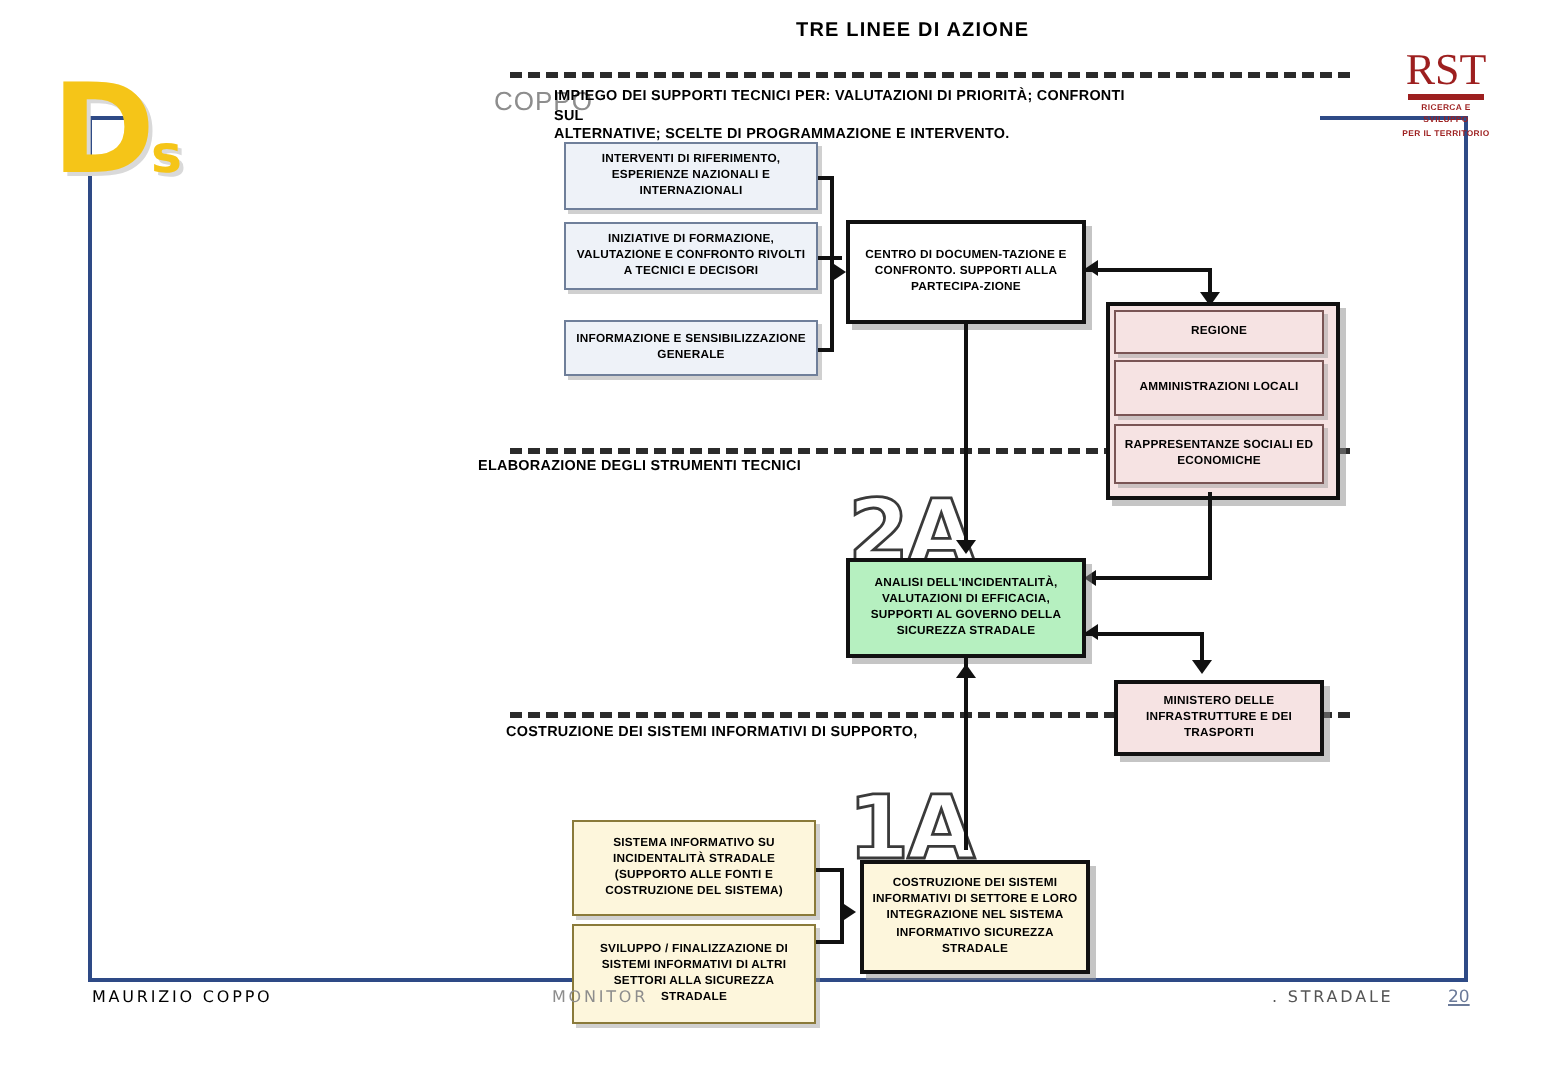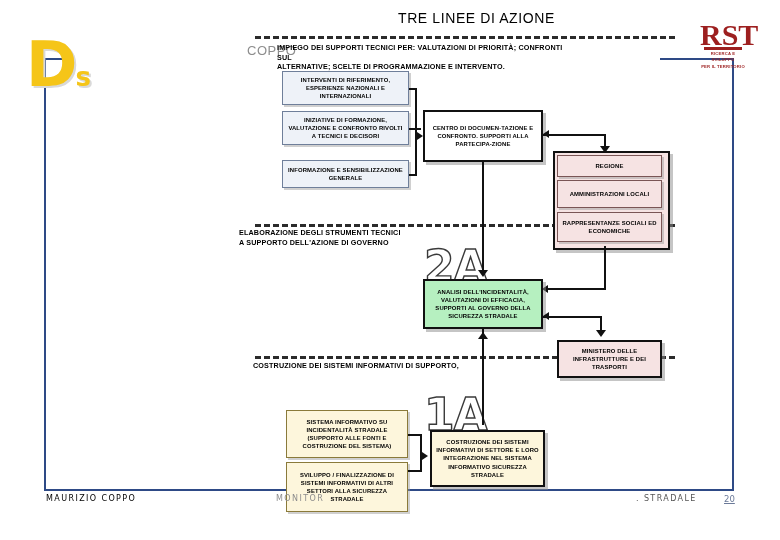--- a/index.html
+++ b/index.html
@@ -19,32 +19,32 @@
 
   
   .logo-d{
     position:absolute;left:26px;top:36px;font-size:62px;line-height:58px;
     font-weight:bold;color:#f5c518;font-family:"DejaVu Sans", sans-serif;
     letter-spacing:-2px;text-shadow:2px 2px 0 #d9d9d9;
   }
   .logo-d .sub{font-size:26px;}
   .logo-rst{position:absolute;left:700px;top:24px;width:46px;text-align:center;}
   .logo-rst .rst{
-    font-family:"Liberation Serif", serif;font-weight:bold;font-size:30px;
+    font-family:"Liberation Serif", serif;font-weight:normal;font-size:22px;
     color:#9d1f1f;letter-spacing:0px;line-height:22px;
   }
   .logo-rst .rst-sub{
     font-size:4.2px;color:#9d1f1f;font-weight:bold;line-height:6px;letter-spacing:.2px;
     margin-top:1px;
   }
   .logo-rst .rst-bar{height:3px;background:#9d1f1f;margin:1px 4px;}
 
   
   .main-title{
-    position:absolute;left:398px;top:10px;font-size:14px;font-weight:normal;
+    position:absolute;left:398px;top:10px;font-size:10px;font-weight:bold;
     letter-spacing:.6px;
   }
   .ric-ghost{
     position:absolute;left:247px;top:43px;font-size:13px;color:#8d8d8d;
     letter-spacing:.5px;
   }
 
   
   .dash{
     position:absolute;border-top:3px dashed #2b2b2b;height:0;
@@ -162,21 +162,20 @@
   <div class="dash d1"></div>
   <div class="dash d2"></div>
   <div class="dash d3"></div>
 
   <div class="sect-label sl1">
     <div>IMPIEGO DEI SUPPORTI TECNICI PER: VALUTAZIONI DI PRIORITÀ;  CONFRONTI SUL</div>
     <div>ALTERNATIVE; SCELTE DI PROGRAMMAZIONE E INTERVENTO.</div>
   </div>
   <div class="sect-label sl2">
     <div>ELABORAZIONE DEGLI STRUMENTI TECNICI</div>
-    <div>A SUPPORTO DELL'AZIONE DI GOVERNO</div>
   </div>
   <div class="sect-label sl3">
     <div>COSTRUZIONE DEI SISTEMI INFORMATIVI DI SUPPORTO,</div>
   </div>
 
   <div class="bignum bn2">2A</div>
   <div class="bignum bn1">1A</div>
 
   <div class="box blue b-int1">INTERVENTI DI RIFERIMENTO, ESPERIENZE NAZIONALI E INTERNAZIONALI</div>
   <div class="box blue b-int2">INIZIATIVE DI FORMAZIONE, VALUTAZIONE E CONFRONTO RIVOLTI A TECNICI E DECISORI</div>

